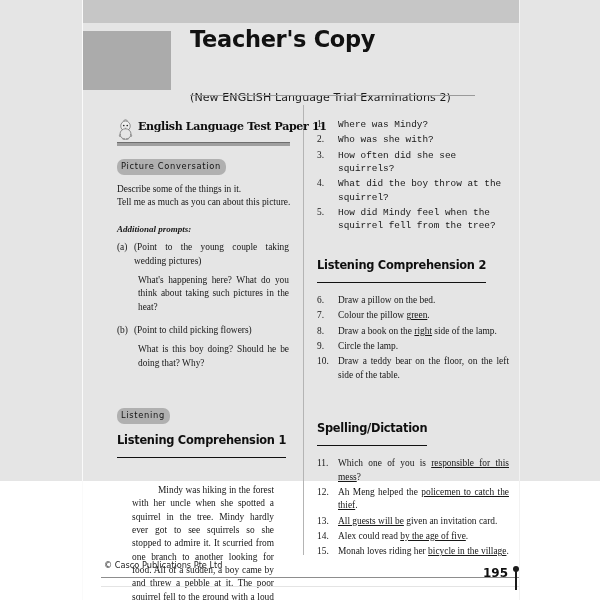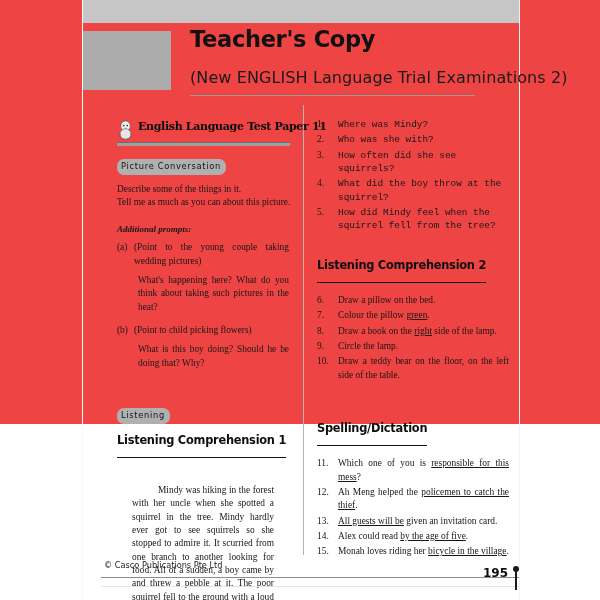--- a/index.html
+++ b/index.html
@@ -6,22 +6,22 @@
     margin: 0; padding: 0;
     width: 600px; height: 600px;
     background: #ffffff;
     font-family: "Liberation Serif", serif;
     overflow: hidden;
   }
 
   #page {
     position: relative;
     width: 600px;
-    height: 424px;
-    background: #ef4444;
+    height: 481px;
+    background: #e5e5e5;
   }
 
   
   .top-gray-bar {
     position: absolute;
     left: 83px; top: 0px;
     width: 436px; height: 23px;
     background: #c6c6c6;
   }
   .title-gray-block {
@@ -36,23 +36,23 @@
     position: absolute;
     left: 190px; top: 26px;
     font-family: "DejaVu Sans", sans-serif;
     font-weight: bold;
     font-size: 22.5px;
     letter-spacing: -0.3px;
     color: #111;
   }
   .doc-subtitle {
     position: absolute;
-    left: 190px; top: 68px;
-    font-family: "DejaVu Sans", sans-serif;
-    font-size: 16px;
+    left: 190px; top: 91px;
+    font-family: "DejaVu Sans", sans-serif;
+    font-size: 11px;
     color: #1a1a1a;
     letter-spacing: 0.1px;
   }
   .subtitle-rule {
     position: absolute;
     left: 190px; top: 95px;
     width: 285px; height: 1px;
     background: #9a9a9a;
   }
 

